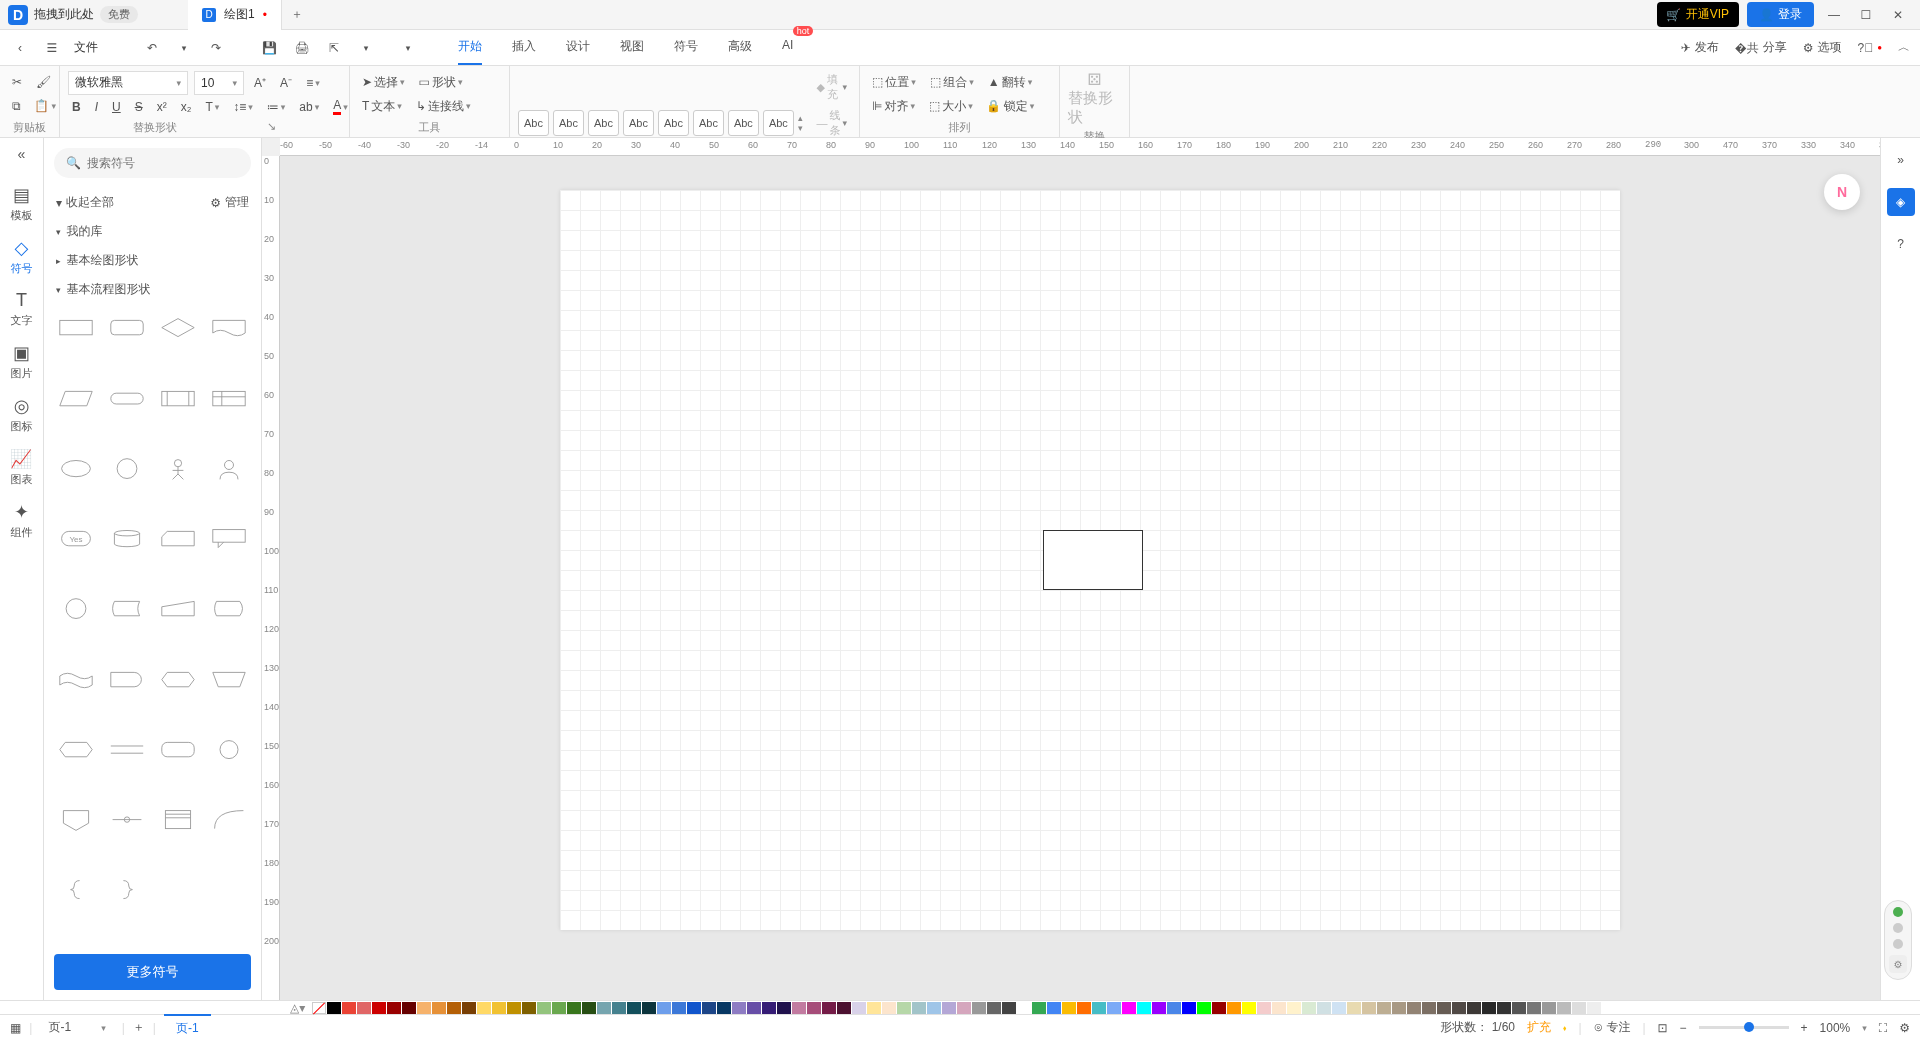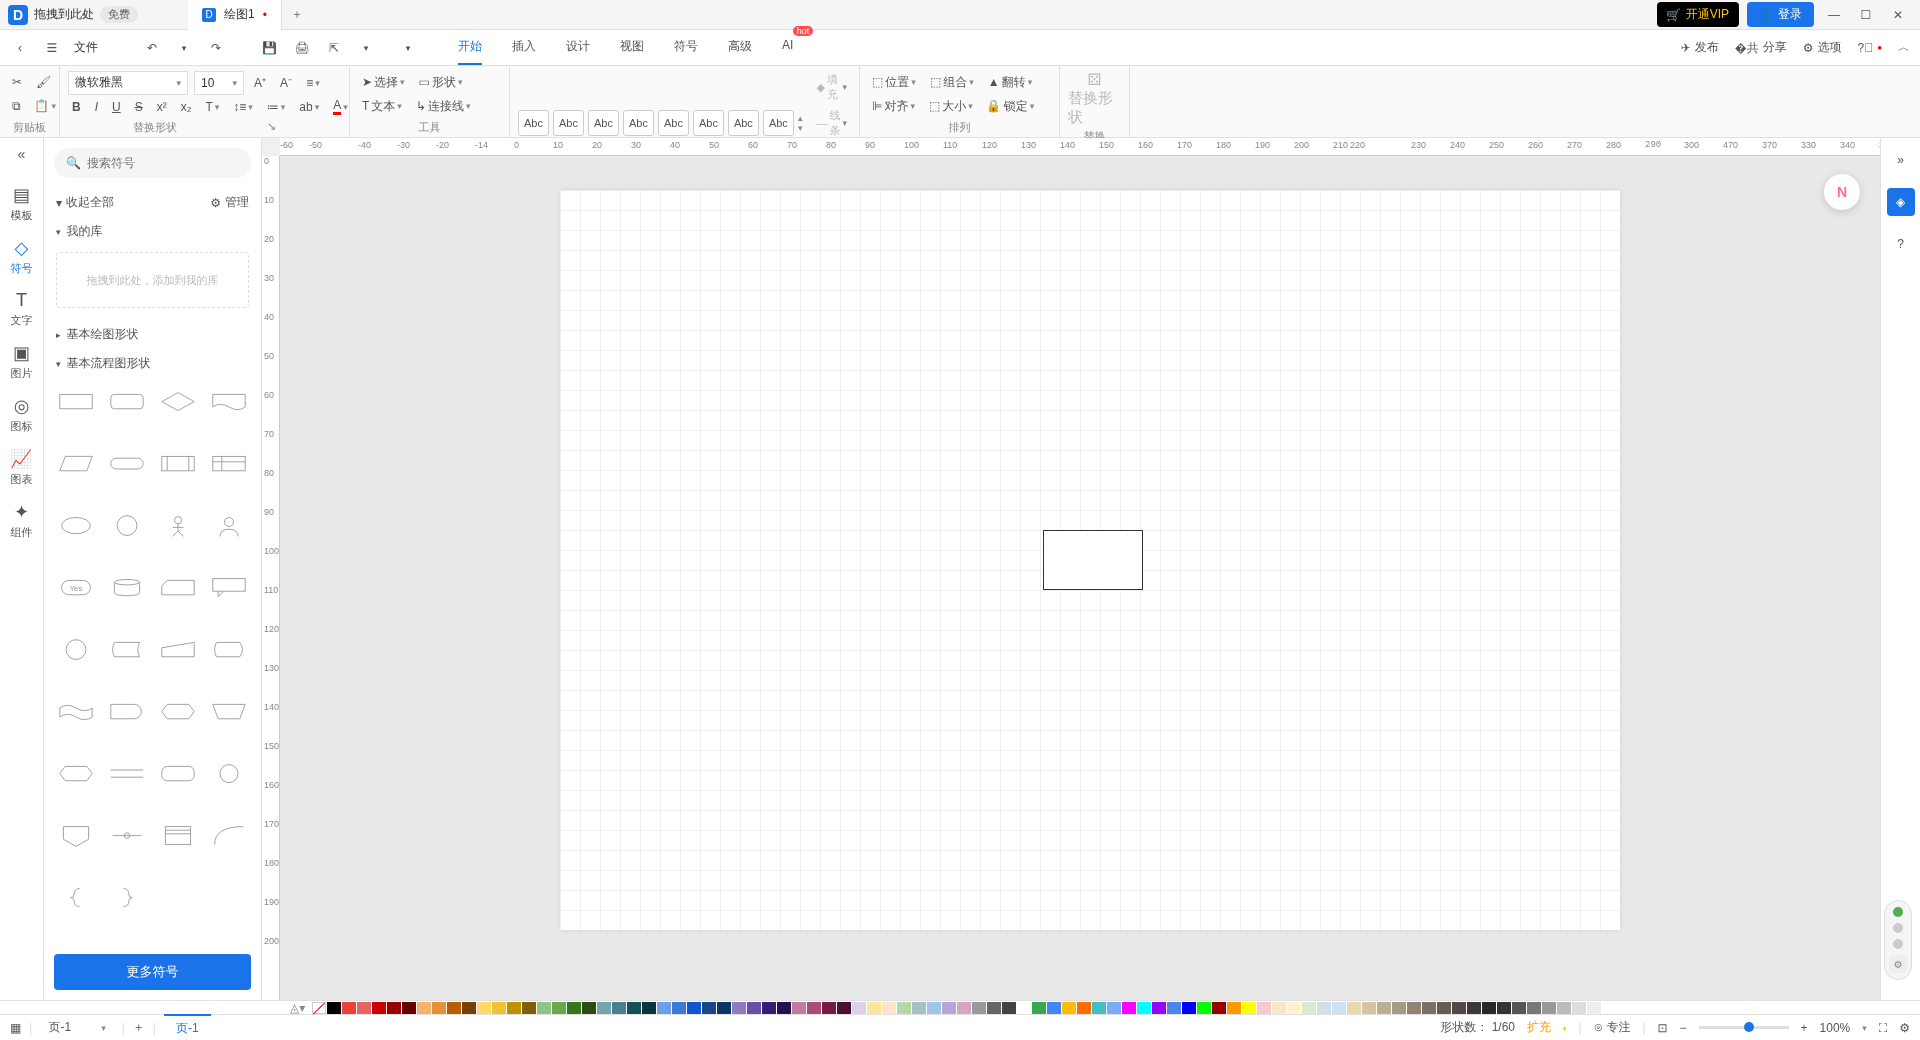--- a/index.html
+++ b/index.html
@@ -329,21 +329,20 @@
       <input placeholder="搜索符号" style="">
     </div>
     <div class="panel-header">
       <span>▾ <span>收起全部</span></span>
       <span>⚙ <span>管理</span></span>
     </div>
     <div class="section">
         <span class="tri">▾</span>
         <span>我的库</span>
       </div>
-    <div class="mylib-box">拖拽到此处，添加到我的库</div>
     <div class="section">
         <span class="tri">▸</span>
         <span>基本绘图形状</span>
       </div>
     <div class="section">
         <span class="tri">▾</span>
         <span>基本流程图形状</span>
       </div>
     <div class="shapes-grid">
       <div class="shape-item">
@@ -529,21 +528,21 @@
             <path d="M16 4 Q22 4 22 10 Q22 14 26 14 Q22 14 22 18 Q22 24 16 24" fill="none" stroke="#999"></path>
           </svg>
         </div>
     </div>
     <div class="more-symbols">更多符号</div>
   </div>
 
   <div class="canvas-area">
     <div class="ruler-h" id="rulerH">
         <div style="left: 0px;">-60</div>
-        <div style="left: 29px;">-50</div>
+        <div style="left: 39px;">-50</div>
         <div style="left: 78px;">-40</div>
         <div style="left: 117px;">-30</div>
         <div style="left: 156px;">-20</div>
         <div style="left: 195px;">-14</div>
         <div style="left: 234px;">0</div>
         <div style="left: 273px;">10</div>
         <div style="left: 312px;">20</div>
         <div style="left: 351px;">30</div>
         <div style="left: 390px;">40</div>
         <div style="left: 429px;">50</div>
@@ -556,21 +555,21 @@
         <div style="left: 702px;">120</div>
         <div style="left: 741px;">130</div>
         <div style="left: 780px;">140</div>
         <div style="left: 819px;">150</div>
         <div style="left: 858px;">160</div>
         <div style="left: 897px;">170</div>
         <div style="left: 936px;">180</div>
         <div style="left: 975px;">190</div>
         <div style="left: 1014px;">200</div>
         <div style="left: 1053px;">210</div>
-        <div style="left: 1070px; text-align: right;">220</div>
+        <div style="left: 1092px; text-align: right;">220</div>
         <div style="left: 1131px;">230</div>
         <div style="left: 1170px;">240</div>
         <div style="left: 1209px;">250</div>
         <div style="left: 1248px;">260</div>
         <div style="left: 1287px;">270</div>
         <div style="left: 1326px;">280</div>
         <div style="left: 1365px; font-family: Liberation Mono, monospace;">290</div>
         <div style="left: 1404px;">300</div>
         <div style="left: 1443px;">470</div>
         <div style="left: 1482px;">370</div>

